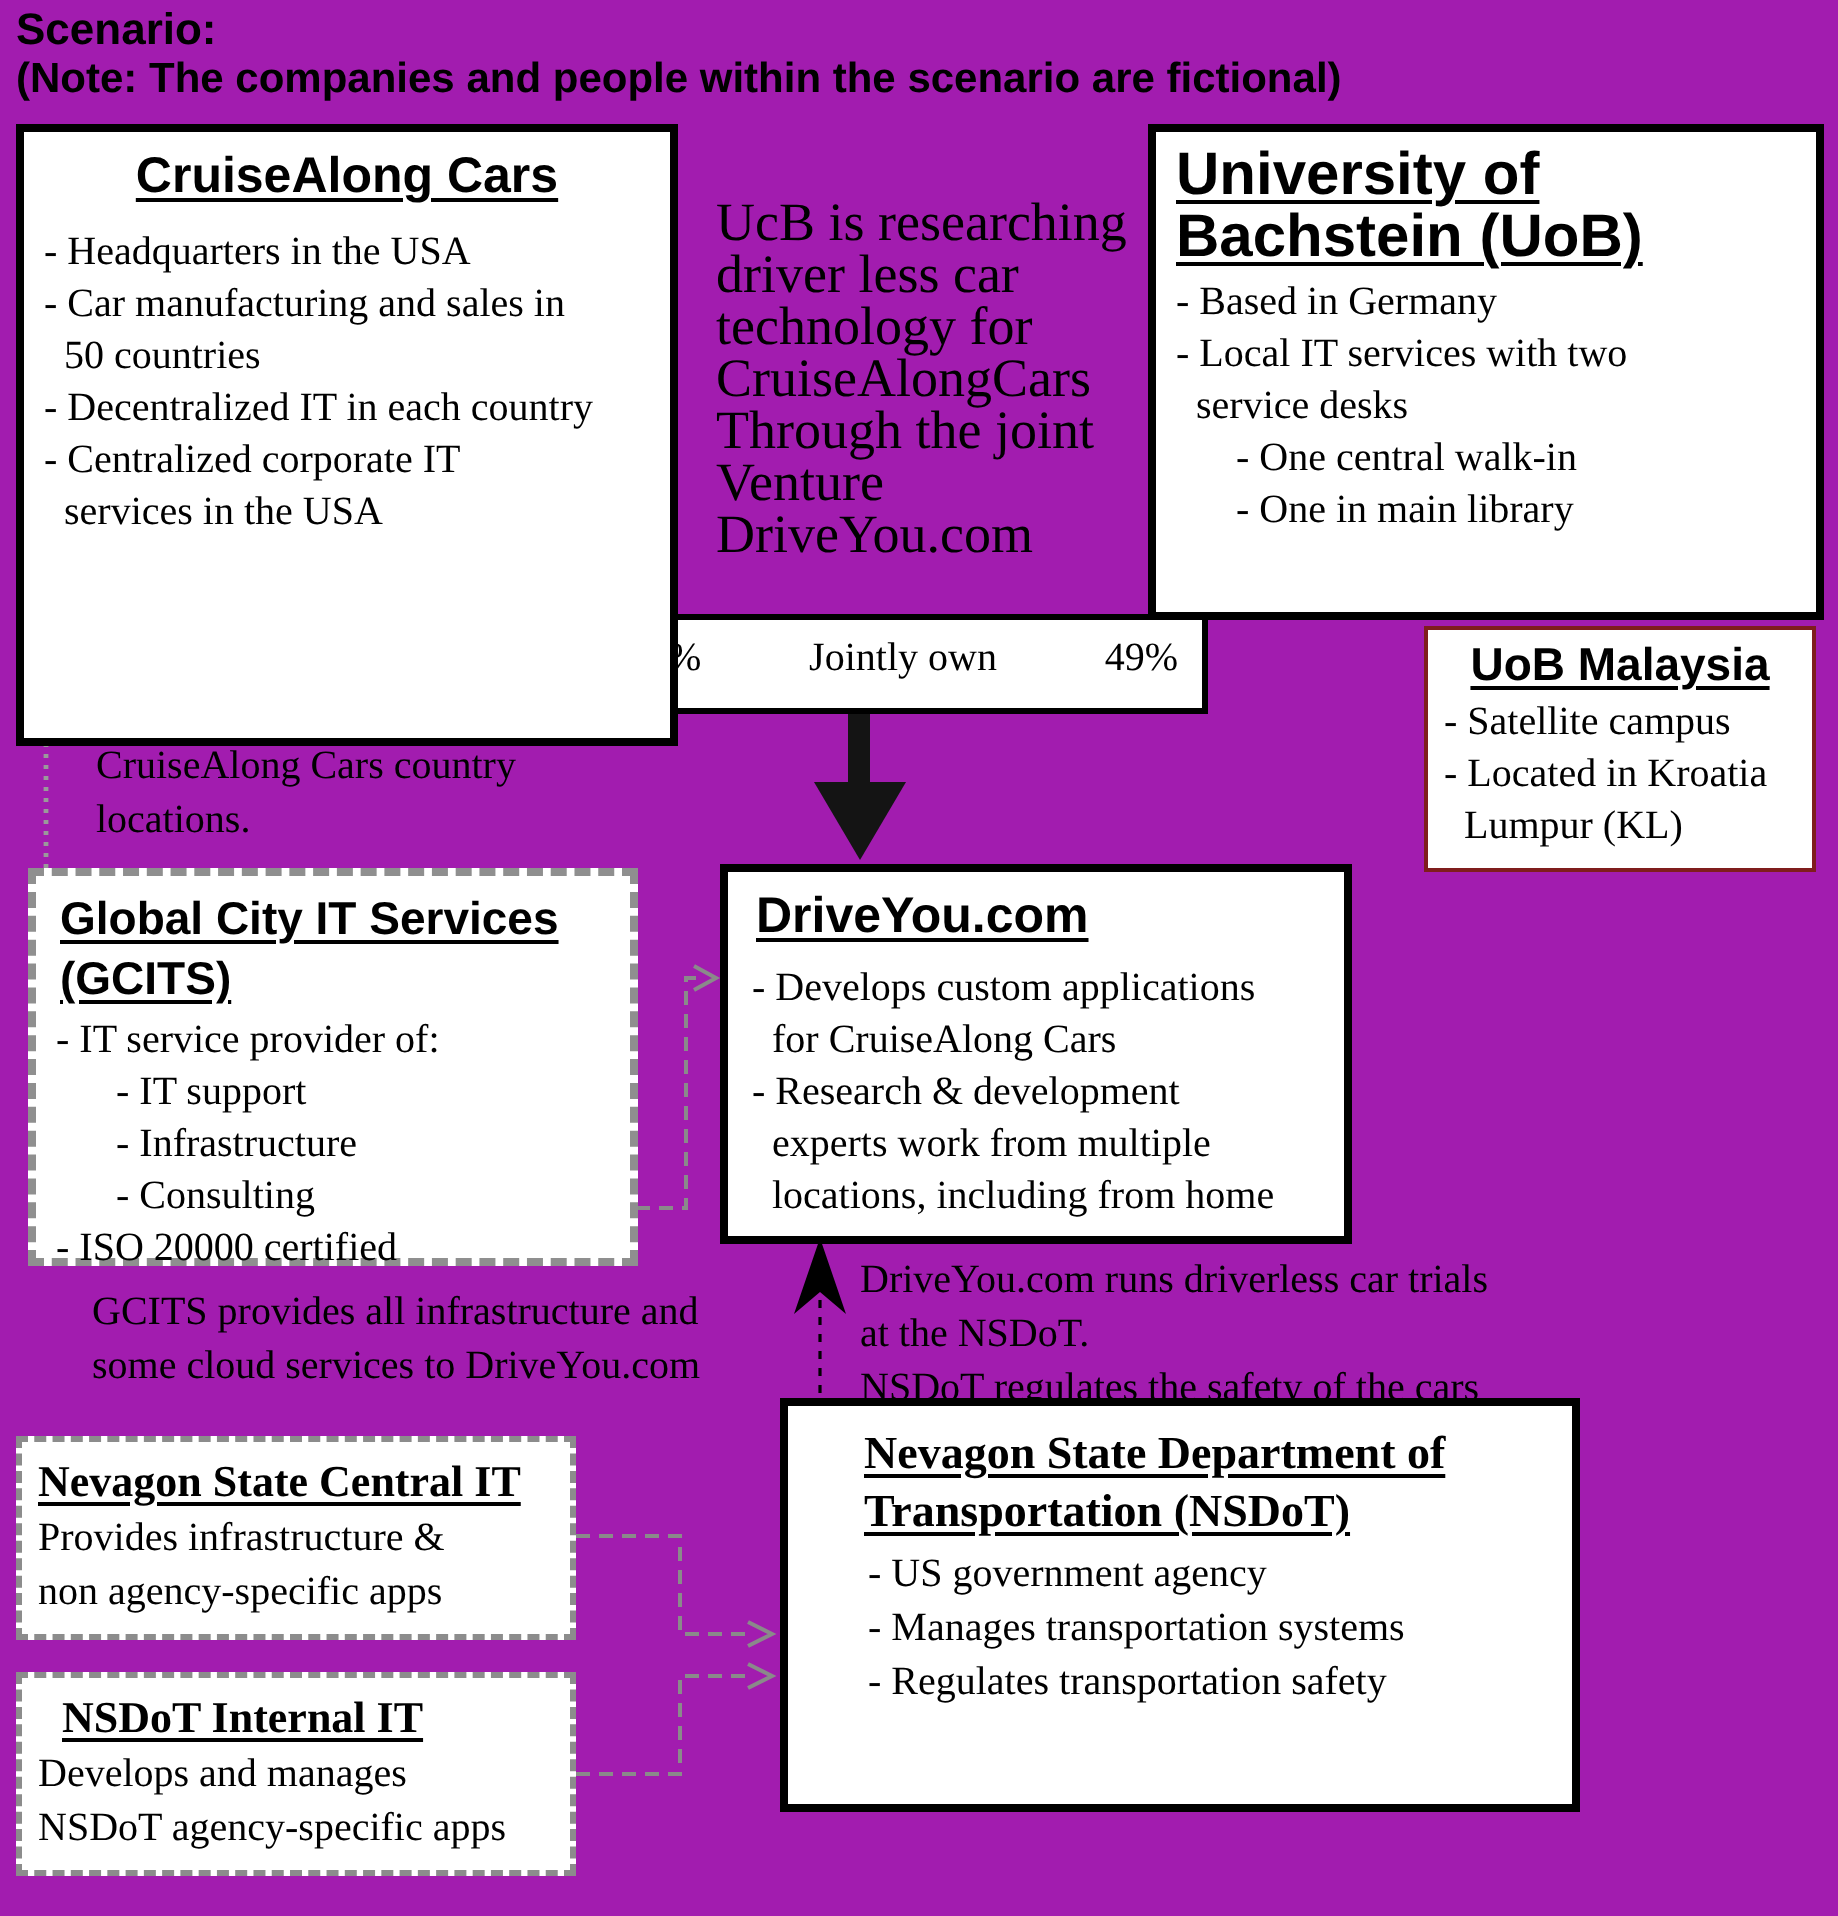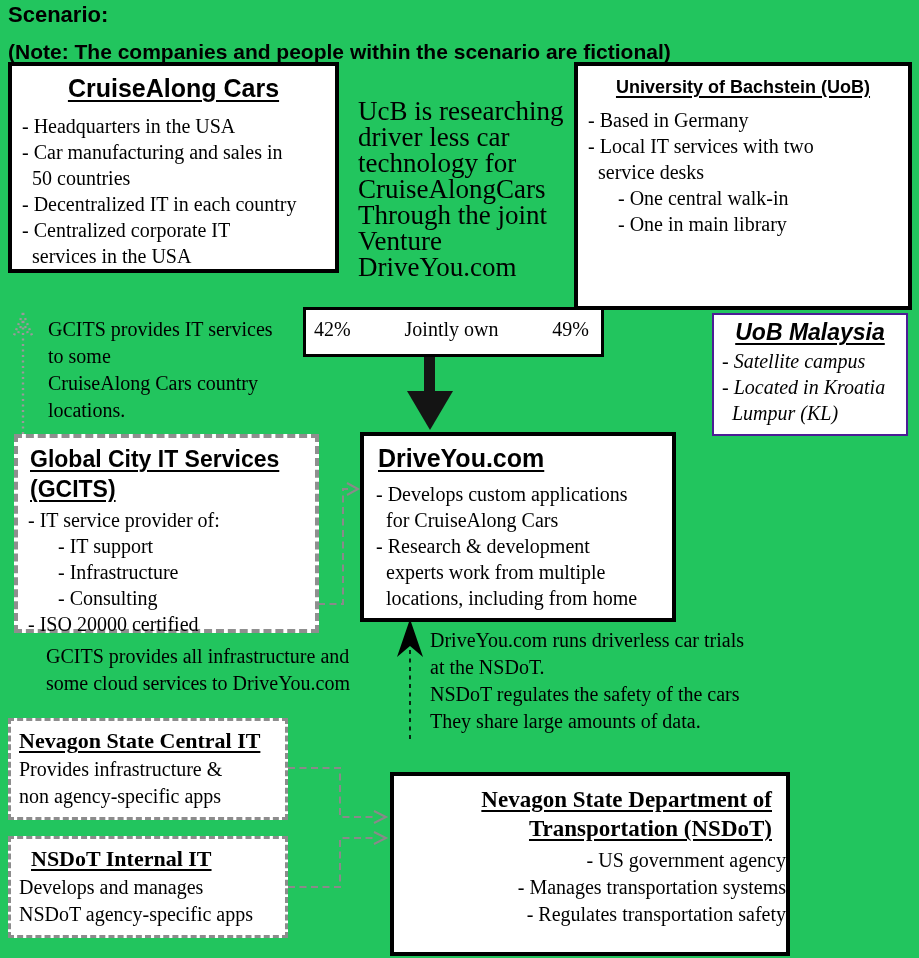--- a/index.html
+++ b/index.html
@@ -1,48 +1,48 @@
 <!DOCTYPE html>
 <html><head>
 <meta charset="utf-8">
 <style>
   html,body{margin:0;padding:0;background:#fff;}
-  #canvas{position:relative;width:919px;height:958px;background:#22c55e;overflow:hidden;
+  #canvas{position:relative;width:919px;height:958px;background:#a21caf;overflow:hidden;
           font-family:"Liberation Serif",serif;color:#000;}
   .abs{position:absolute;}
   .sans-bold{font-family:"Liberation Sans",sans-serif;font-weight:bold;}
   .serif{font-family:"Liberation Serif",serif;}
   .pre{white-space:pre;}
   .body-text{font-size:20px;line-height:26px;white-space:pre;}
   .box{position:absolute;background:#fff;box-sizing:border-box;}
   .solid-box{border:4px solid #000;z-index:2;}
   .title-sans{font-family:"Liberation Sans",sans-serif;font-weight:bold;
               text-decoration:underline;text-decoration-thickness:2px;text-underline-offset:3px;}
   .title-serif{font-family:"Liberation Serif",serif;font-weight:bold;
                text-decoration:underline;text-decoration-thickness:2px;text-underline-offset:3px;}
   svg.overlay{position:absolute;left:0;top:0;z-index:1;pointer-events:none;}
 
   #scenario-title{left:8px;top:2px;font-size:22px;}
-  #scenario-note{left:8px;top:40px;font-size:21px;}
-
-  #cruisealong-box{left:8px;top:62px;width:331px;height:211px;}
+  #scenario-note{left:8px;top:28px;font-size:21px;}
+
+  #cruisealong-box{left:8px;top:62px;width:331px;height:311px;}
   #cruisealong-title{margin-top:8px;text-align:center;font-size:25px;}
   #cruisealong-body{margin:10px 0 0 10px;}
 
   #ucb-research-note{left:358px;top:98px;font-size:27px;line-height:26px;}
 
   #uob-box{left:574px;top:62px;width:338px;height:248px;}
-  #uob-title{margin:6px 10px 0 10px;text-align:center;font-size:18px;line-height:31px;}
+  #uob-title{margin:6px 10px 0 10px;font-size:30px;line-height:31px;}
   #uob-body{margin:4px 0 0 10px;}
 
   #joint-box{left:303px;top:307px;width:301px;height:50px;border:3px solid #000;z-index:0;
              display:flex;align-items:center;justify-content:space-between;
              padding:0 12px 6px 8px;font-size:20px;}
 
-  #uob-malaysia-box{left:712px;top:313px;width:196px;height:123px;border:2px solid #4c1d95;z-index:2;font-style:italic;}
+  #uob-malaysia-box{left:712px;top:313px;width:196px;height:123px;border:2px solid #7f1d1d;z-index:2;}
   #uob-malaysia-title{margin-top:4px;text-align:center;font-size:23px;}
   #uob-malaysia-body{margin:2px 0 0 8px;}
 
   #gcits-cruisealong-note{left:48px;top:316px;font-size:20px;line-height:27px;}
 
   #gcits-box{left:14px;top:434px;width:305px;height:199px;border:4px dashed #8f8f8f;z-index:2;}
   #gcits-title{margin:6px 6px 0 12px;font-size:23px;line-height:30px;max-width:280px;}
   #gcits-body{margin:3px 0 0 10px;}
 
   #driveyou-box{left:360px;top:432px;width:316px;height:190px;}
@@ -53,21 +53,21 @@
   #driveyou-nsdot-note{left:430px;top:627px;font-size:20px;line-height:27px;}
 
   #nevagon-central-box{left:8px;top:718px;width:280px;height:102px;border:3px dashed #8c8c8c;z-index:2;}
   #nevagon-central-title{margin:7px 0 0 8px;font-size:22px;}
   #nevagon-central-body{margin:2px 0 0 8px;line-height:27px;}
 
   #nsdot-internal-box{left:8px;top:836px;width:280px;height:102px;border:3px dashed #8c8c8c;z-index:2;}
   #nsdot-internal-title{margin:7px 0 0 20px;font-size:22px;}
   #nsdot-internal-body{margin:2px 0 0 8px;line-height:27px;}
 
-  #nsdot-box{left:390px;top:772px;width:400px;height:184px;text-align:right;}
+  #nsdot-box{left:390px;top:699px;width:400px;height:207px;}
   #nsdot-title{margin:9px 0 0 38px;font-size:23px;line-height:29px;max-width:340px;}
   #nsdot-body{margin:4px 0 0 40px;line-height:27px;}
 </style>
 </head>
 <body>
 
 <div id="canvas">
 
   <svg class="overlay" width="919" height="958" viewBox="0 0 919 958">
 

